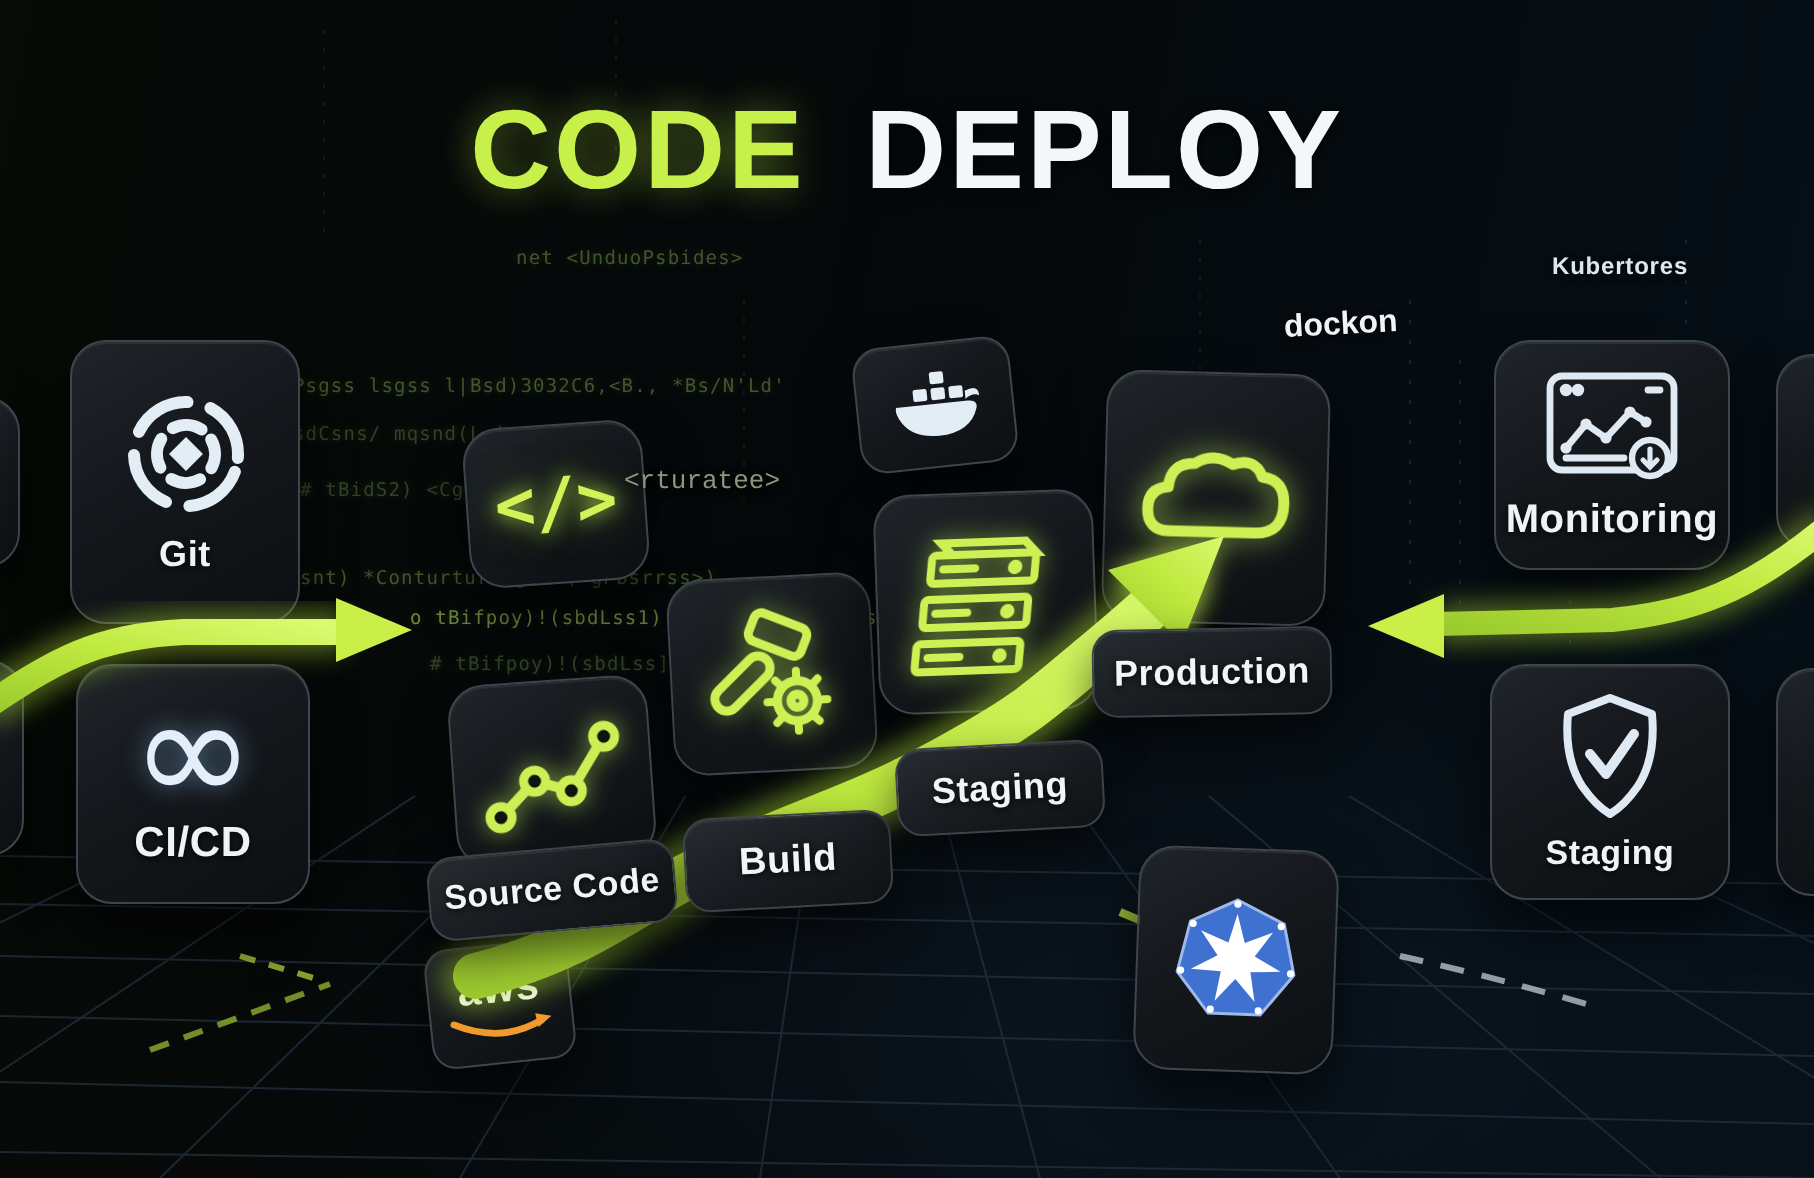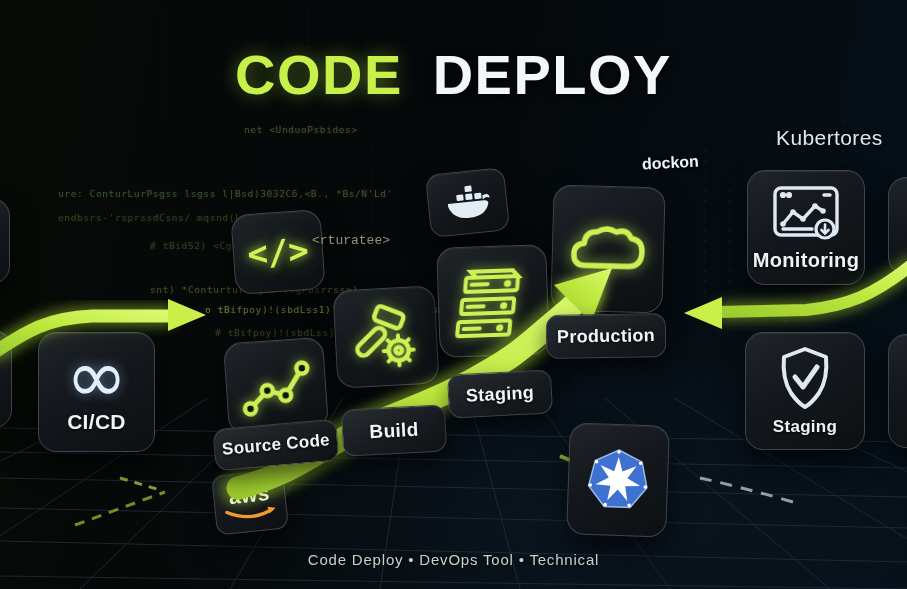--- a/index.html
+++ b/index.html
@@ -34,34 +34,34 @@
     box-shadow:0 10px 20px rgba(0,0,0,.55), inset 0 1px 0 rgba(255,255,255,.07);
     text-shadow:0 1px 3px rgba(0,0,0,.8);}
   
   #title{position:absolute;z-index:6;top:42px;left:0;width:100%;text-align:center;
     font-size:56px;font-weight:800;letter-spacing:1.5px;margin:0;}
   #title .hl{color:#c7f04b;text-shadow:0 0 18px rgba(180,230,60,.45);}
   #title .wt{color:#f4f7f9;text-shadow:0 2px 8px rgba(0,0,0,.7);}
   #subtitle{position:absolute;z-index:6;top:117px;left:0;width:100%;text-align:center;
     font-size:23px;font-weight:600;color:#eef2f5;letter-spacing:.4px;text-shadow:0 2px 6px rgba(0,0,0,.7);}
   .floatlbl{position:absolute;z-index:6;color:#dde7ee;text-shadow:0 1px 4px rgba(0,0,0,.8);}
-  #lbl-kubertores{left:776px;top:126px;font-size:21px;font-weight:400;letter-spacing:.4px;}
+  #lbl-kubertores{left:776px;top:126px;font-size:12px;font-weight:700;letter-spacing:.4px;}
   #lbl-dockon{left:642px;top:154px;font-size:16px;font-weight:700;color:#eff4f8;transform:rotate(-3deg);}
   #lbl-rturatee{left:312px;top:233px;font-size:13px;font-family:Liberation Mono, monospace;color:#8b977c;}
   #footer{position:absolute;z-index:6;top:551px;left:0;width:100%;text-align:center;
     font-size:15px;color:#c8d1cb;letter-spacing:.8px;text-shadow:0 1px 3px rgba(0,0,0,.8);}
   
   .aws-word{font-size:21px;font-weight:700;color:#ffffff;line-height:1;letter-spacing:.5px;}
 </style>
 </head>
 <body>
 
 <div id="stage">
 
-  <span class="codeline" style="left:244px;top:124px">net &lt;UnduoPsbides&gt;</span>
+  <span class="codeline" style="left:258px;top:124px">net &lt;UnduoPsbides&gt;</span>
   <span class="codeline" style="left:58px;top:188px">ure: ConturLurPsgss lsgss l|Bsd)3032C6,&lt;B., *Bs/N'Ld'</span>
   <span class="codeline dim" style="left:58px;top:212px">endbsrs-'rsprssdCsns/ mqsnd(L.)</span>
   <span class="codeline dim" style="left:150px;top:240px"># tBidS2) &lt;CgPhsrPrss&gt;</span>
   <span class="codeline" style="left:150px;top:284px">snt) *ConturturPsgss (&lt;gPbsrrss&gt;)</span>
   <span class="codeline bright" style="left:205px;top:304px">o tBifpoy)!(sbdLss1)'(&lt;sso) s.Bsm(Rism)</span>
   <span class="codeline dim" style="left:215px;top:327px"># tBifpoy)!(sbdLss] &lt;'ssss)</span>
   <span class="codeline" style="left:55px;top:374px">onds(Rism)</span>
 
   <svg id="gridlayer" class="layer" viewBox="0 0 907 589">
     <defs>
@@ -106,20 +106,30 @@
       <line x1="785" y1="300" x2="785" y2="330"></line>
         <line x1="843" y1="120" x2="843" y2="165"></line>
     </g>
   </svg>
 
   <div class="tile" style="left:-26px;top:198px;width:34px;height:84px"></div>
   <div class="tile" style="left:-24px;top:330px;width:34px;height:96px"></div>
   <div class="tile" style="left:888px;top:177px;width:60px;height:96px"></div>
   <div class="tile" style="left:888px;top:334px;width:60px;height:112px"></div>
 
+  <div class="tile" style="left:35px;top:170px;width:113px;height:140px">
+    <svg width="66" height="66" viewBox="0 0 66 66">
+      <g stroke="#e3edf5" stroke-width="6" fill="none" stroke-linecap="round">
+        <circle cx="33" cy="33" r="26" stroke-dasharray="30 12" transform="rotate(20 33 33)"></circle>
+        <circle cx="33" cy="33" r="14.5" stroke-dasharray="15 8" transform="rotate(-30 33 33)"></circle>
+      </g>
+      <rect x="27" y="27" width="12" height="12" fill="#e3edf5" transform="rotate(45 33 33)"></rect>
+    </svg>
+    <span class="tlabel" style="font-size:18px">Git</span>
+  </div>
 
   <div class="tile" style="left:38px;top:332px;width:115px;height:118px">
     <span class="glyph-inf">∞</span>
     <span class="tlabel" style="font-size:21px">CI/CD</span>
   </div>
 
   <div class="tile" style="left:233px;top:212px;width:88px;height:78px;transform:rotate(-4deg)">
     <span class="glyph-code">&lt;/&gt;</span>
   </div>
 
@@ -290,14 +300,13 @@
 
   <h1 id="title">
     <span class="hl">CODE</span><span class="wt"> </span>
     <span class="wt">DEPLOY</span>
   </h1>
 
   <span class="floatlbl" id="lbl-kubertores">Kubertores</span>
   <span class="floatlbl" id="lbl-dockon">dockon</span>
   <span class="floatlbl" id="lbl-rturatee">&lt;rturatee&gt;</span>
 
-  <div id="footer">Code Deploy • DevOps Tool • Technical</div>
 </div>
 
 </body></html>

